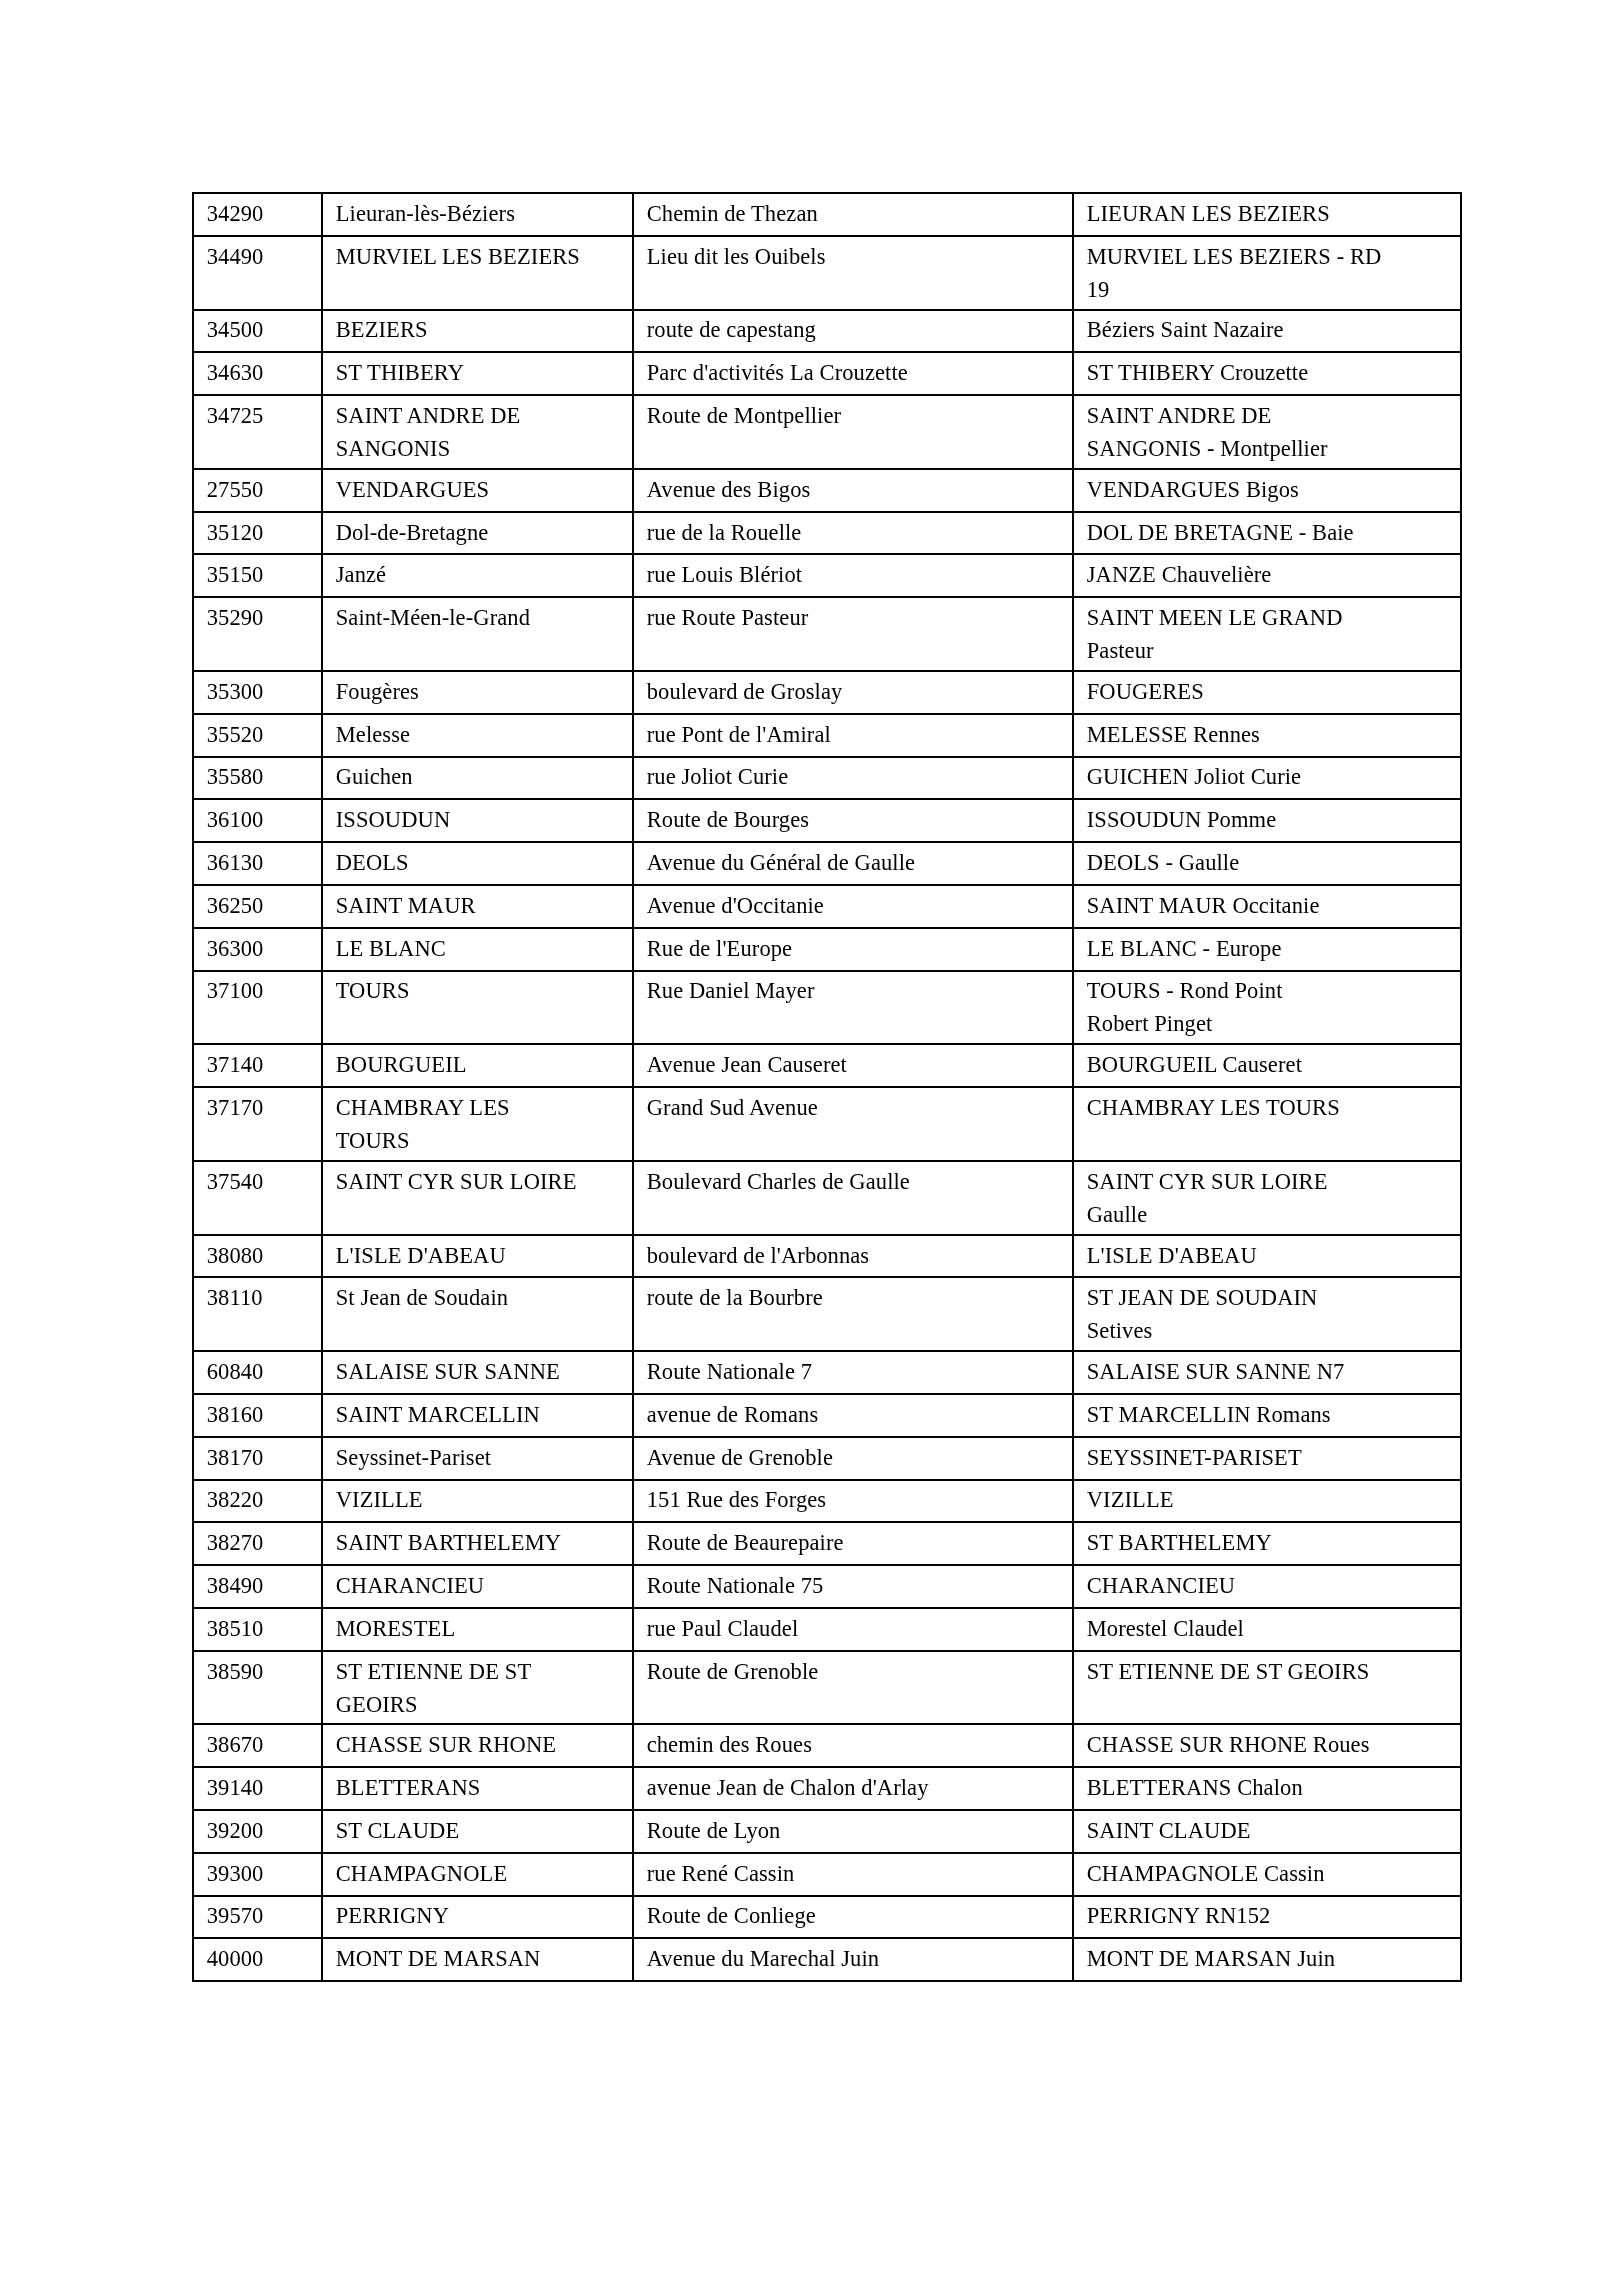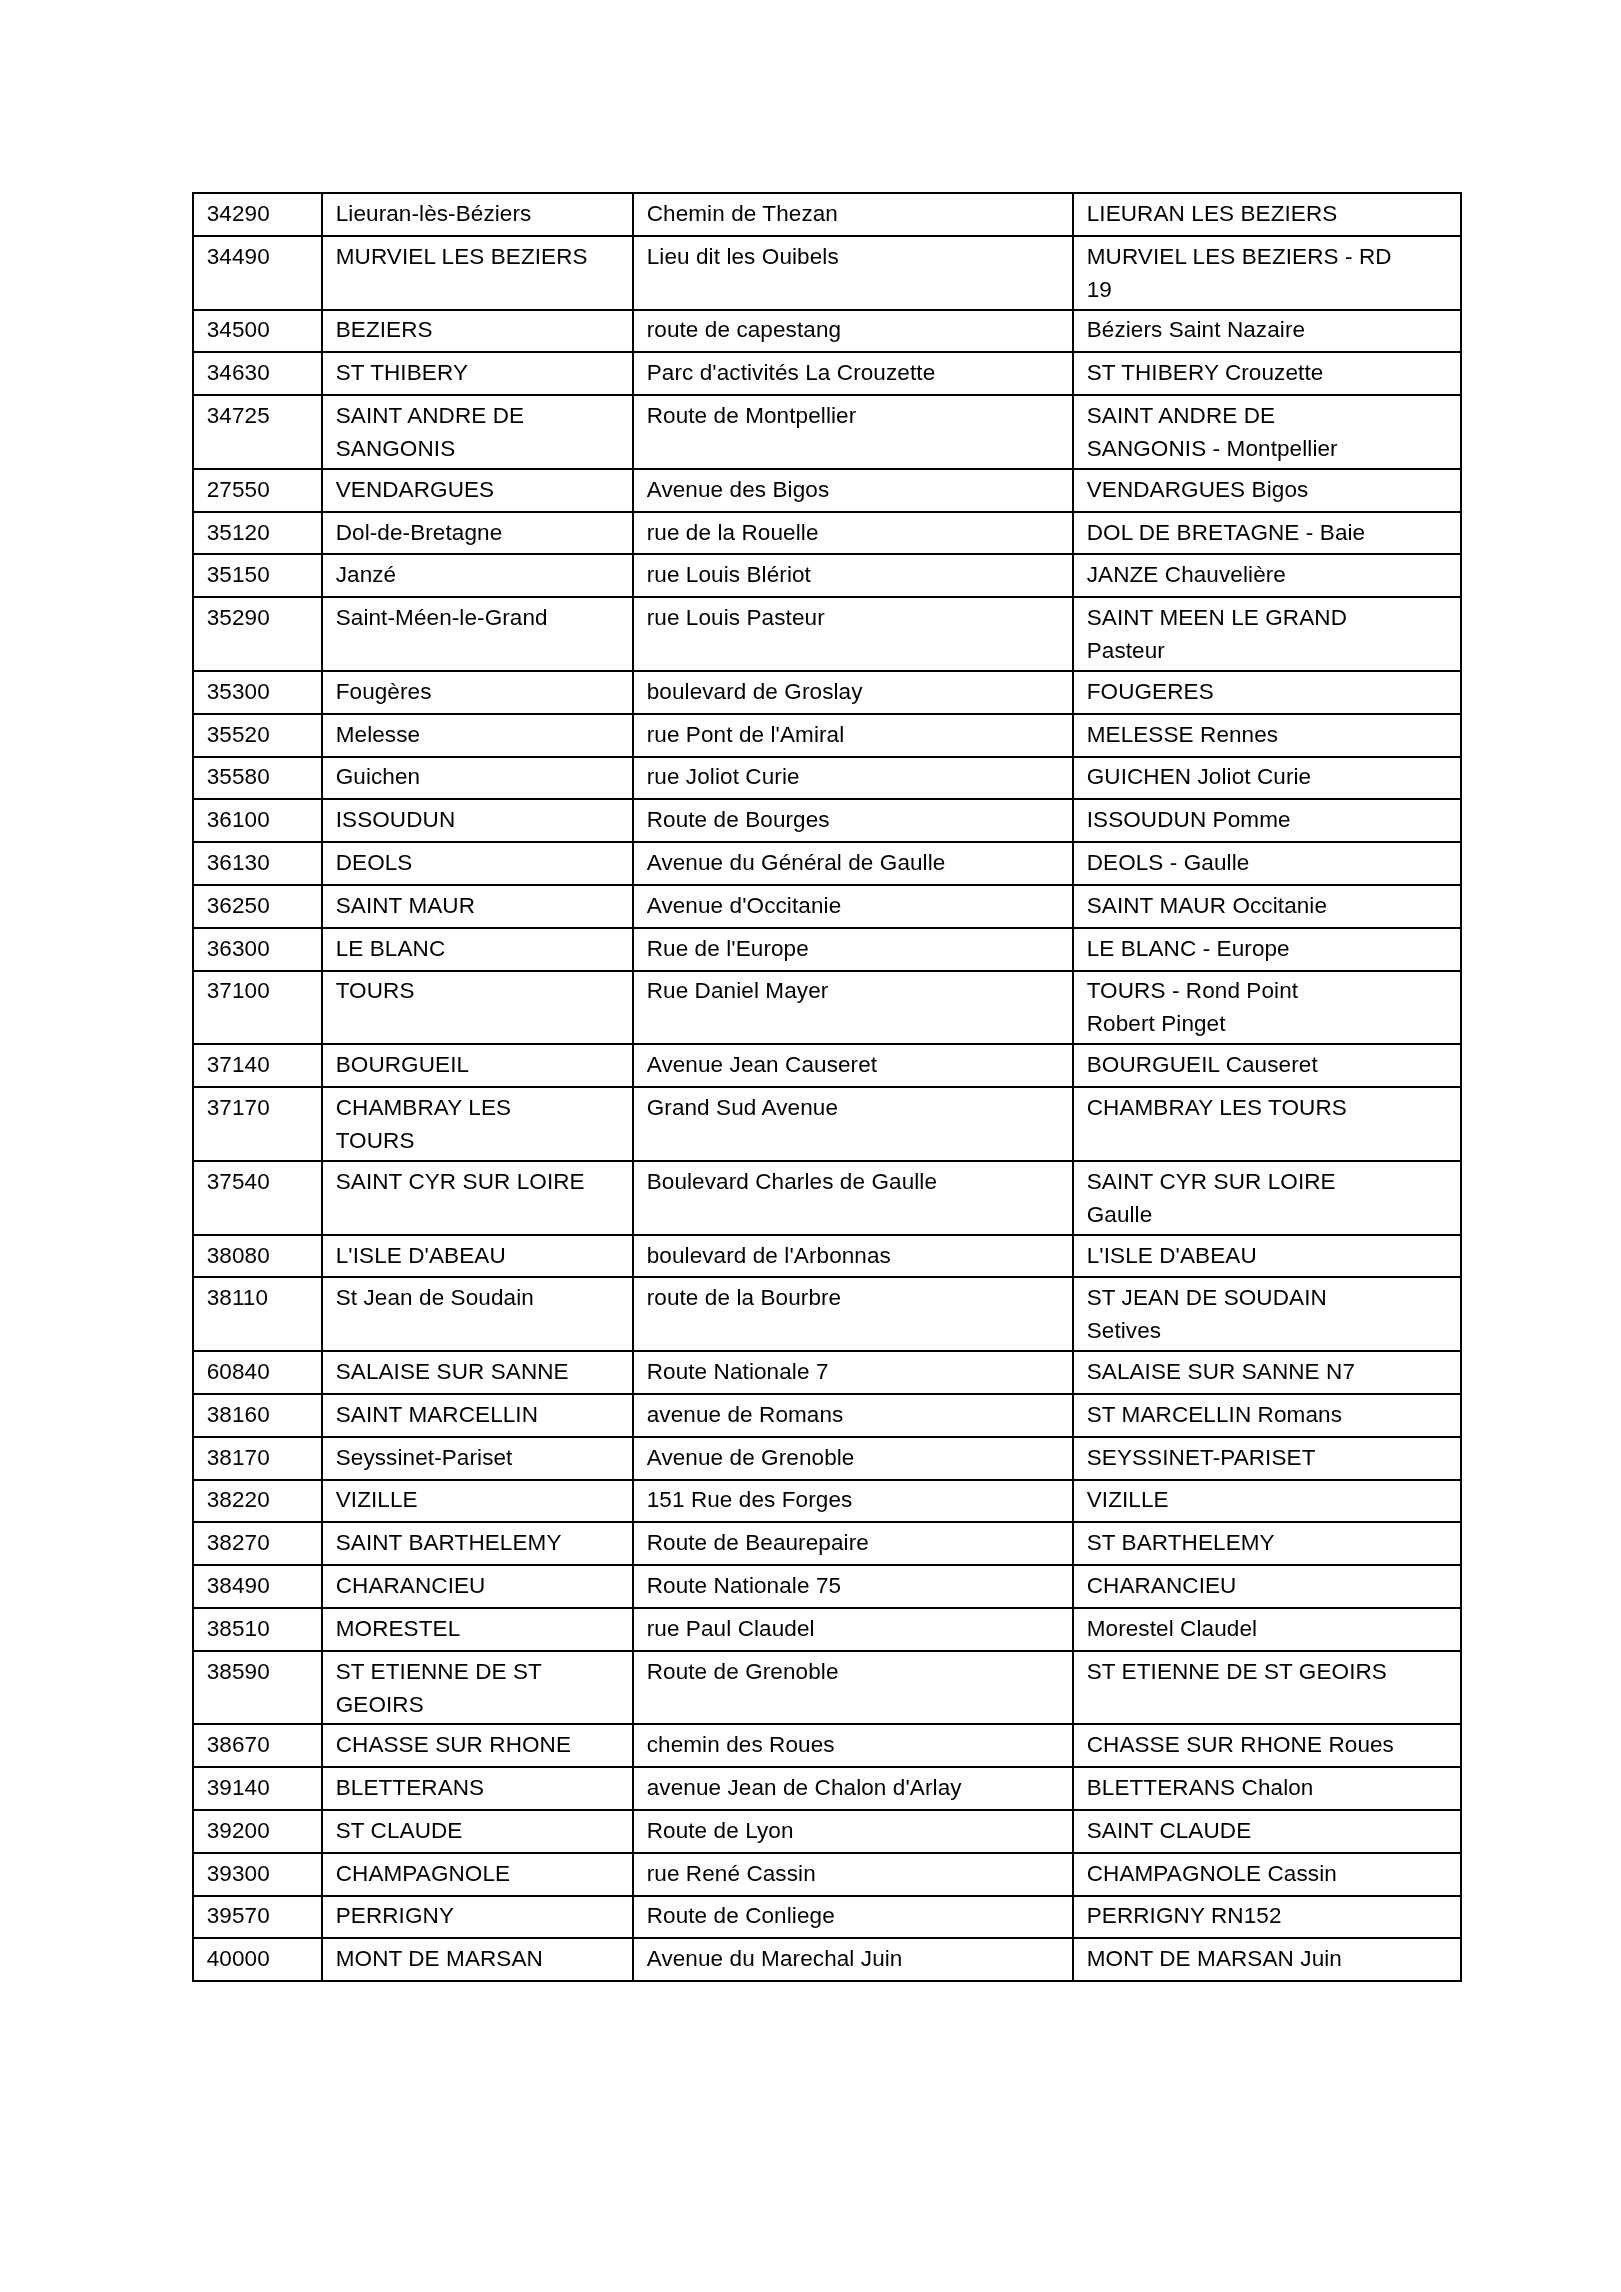--- a/index.html
+++ b/index.html
@@ -14,20 +14,21 @@
     color: #000000;
     font-family: "Liberation Sans", sans-serif;
   }
   .loc-table {
     position: absolute;
     left: 192px;
     top: 192px;
     width: 1268px;
     border-collapse: collapse;
     table-layout: fixed;
+    font-family: Liberation Serif, serif;
   }
   .loc-table col.c0 { width: 129px; }
   .loc-table col.c1 { width: 311px; }
   .loc-table col.c2 { width: 440px; }
   .loc-table col.c3 { width: 388px; }
   .loc-table td {
     border: 2px solid #000000;
     vertical-align: top;
     padding: 2.9px 7.8px 2.9px 12.7px;
     font-size: 22.5px;
@@ -100,21 +101,21 @@
   </tr>
         <tr>
     <td>35150</td>
     <td>Janzé</td>
     <td>rue Louis Blériot</td>
     <td>JANZE Chauvelière</td>
   </tr>
         <tr>
     <td>35290</td>
     <td>Saint-Méen-le-Grand</td>
-    <td>rue Louis Pasteur</td>
+    <td>rue Route Pasteur</td>
     <td>SAINT MEEN LE GRAND
 Pasteur</td>
   </tr>
         <tr>
     <td>35300</td>
     <td>Fougères</td>
     <td>boulevard de Groslay</td>
     <td>FOUGERES</td>
   </tr>
         <tr>

